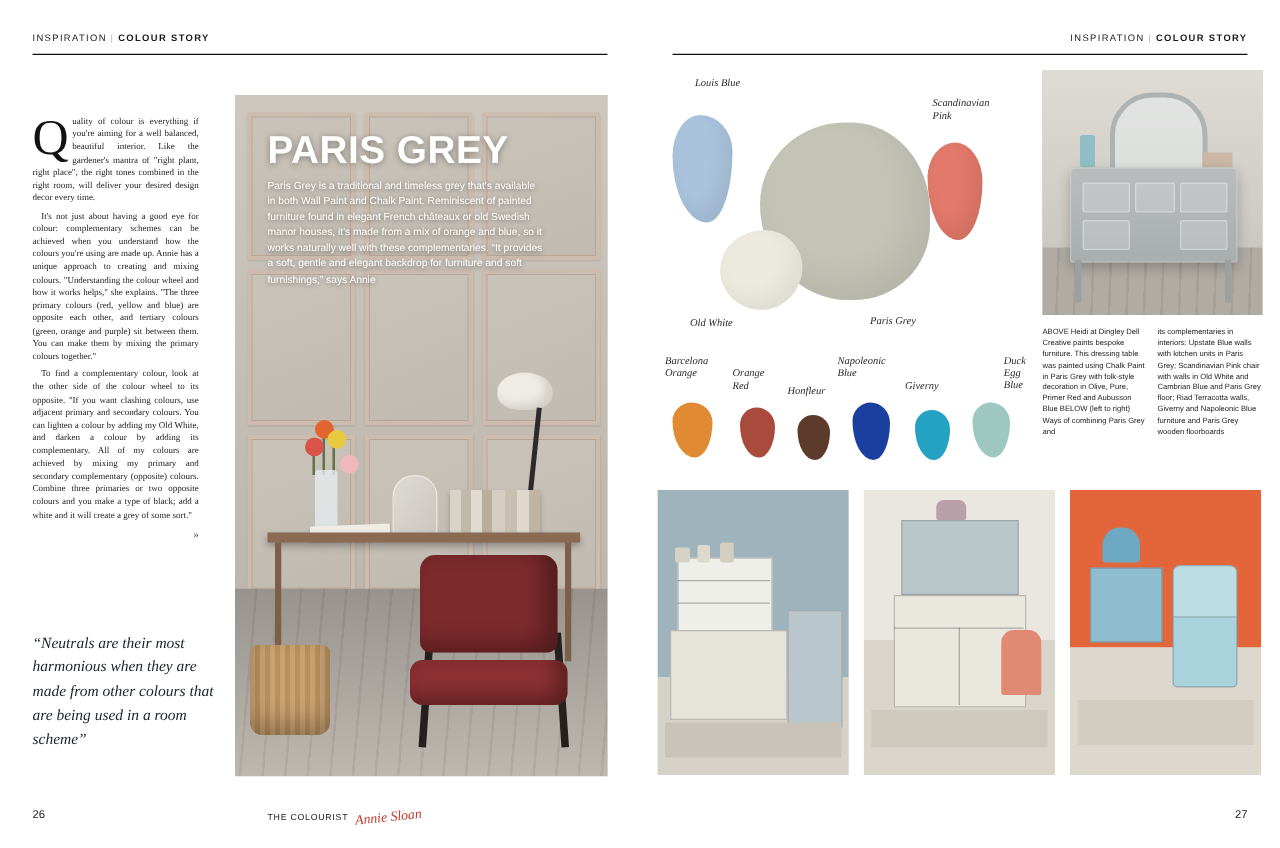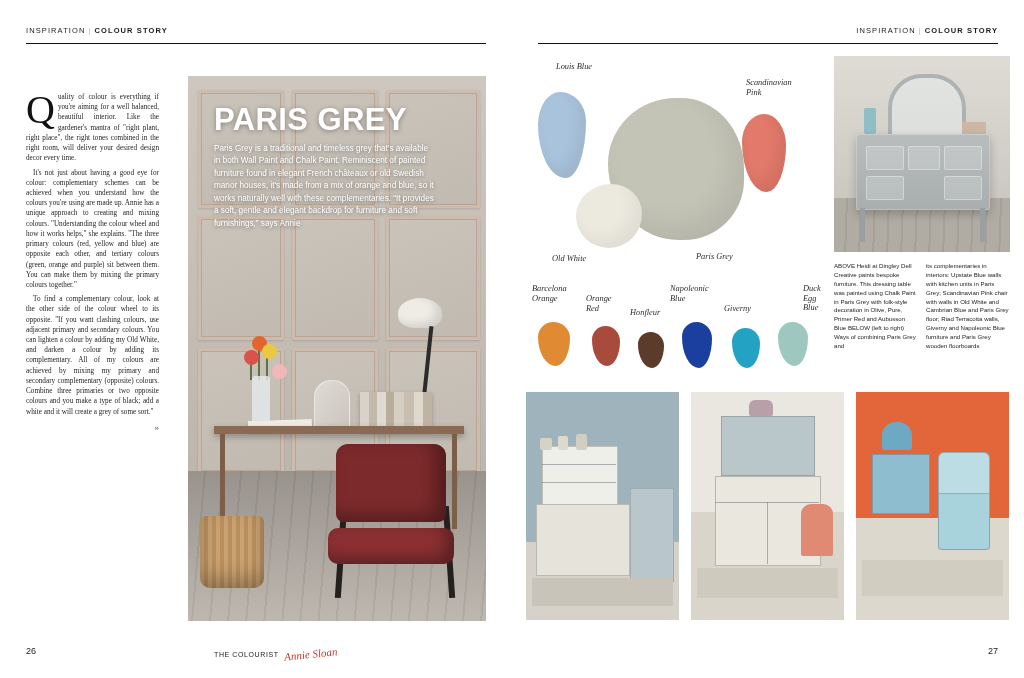--- a/index.html
+++ b/index.html
@@ -342,20 +342,21 @@
 
     <div class="bodycol">
       <p class="first"><span class="dropcap">Q</span><span>uality of colour is everything if you're aiming for a well balanced, beautiful interior. Like the gardener's mantra of "right plant, right place", the right tones combined in the right room, will deliver your desired design decor every time.</span></p>
       <p>It's not just about having a good eye for colour: complementary schemes can be achieved when you understand how the colours you're using are made up. Annie has a unique approach to creating and mixing colours. "Understanding the colour wheel and how it works helps," she explains. "The three primary colours (red, yellow and blue) are opposite each other, and tertiary colours (green, orange and purple) sit between them. You can make them by mixing the primary colours together."</p>
       <p><span>To find a complementary colour, look at the other side of the colour wheel to its opposite. "If you want clashing colours, use adjacent primary and secondary colours. You can lighten a colour by adding my Old White, and darken a colour by adding its complementary. All of my colours are achieved by mixing my primary and secondary complementary (opposite) colours. Combine three primaries or two opposite colours and you make a type of black; add a white and it will create a grey of some sort."</span></p>
       <div style="text-align:right">
           <span class="arrow">»</span>
         </div>
     </div>
 
+    <div class="pullquote">“Neutrals are their most harmonious when they are made from other colours that are being used in a room scheme”</div>
 
     <div class="hero">
       <div class="hero-wall"></div>
       <div class="panel" style="left:10px;  top:14px;  width:80px;  height:112px;"></div>
       <div class="panel" style="left:104px; top:14px;  width:80px;  height:112px;"></div>
       <div class="panel" style="left:198px; top:14px;  width:88px;  height:112px;"></div>
       <div class="panel" style="left:10px;  top:140px; width:80px;  height:118px;"></div>
       <div class="panel" style="left:104px; top:140px; width:80px;  height:118px;"></div>
       <div class="panel" style="left:198px; top:140px; width:88px;  height:118px;"></div>
       <div class="panel" style="left:10px;  top:272px; width:80px;  height:120px;"></div>

